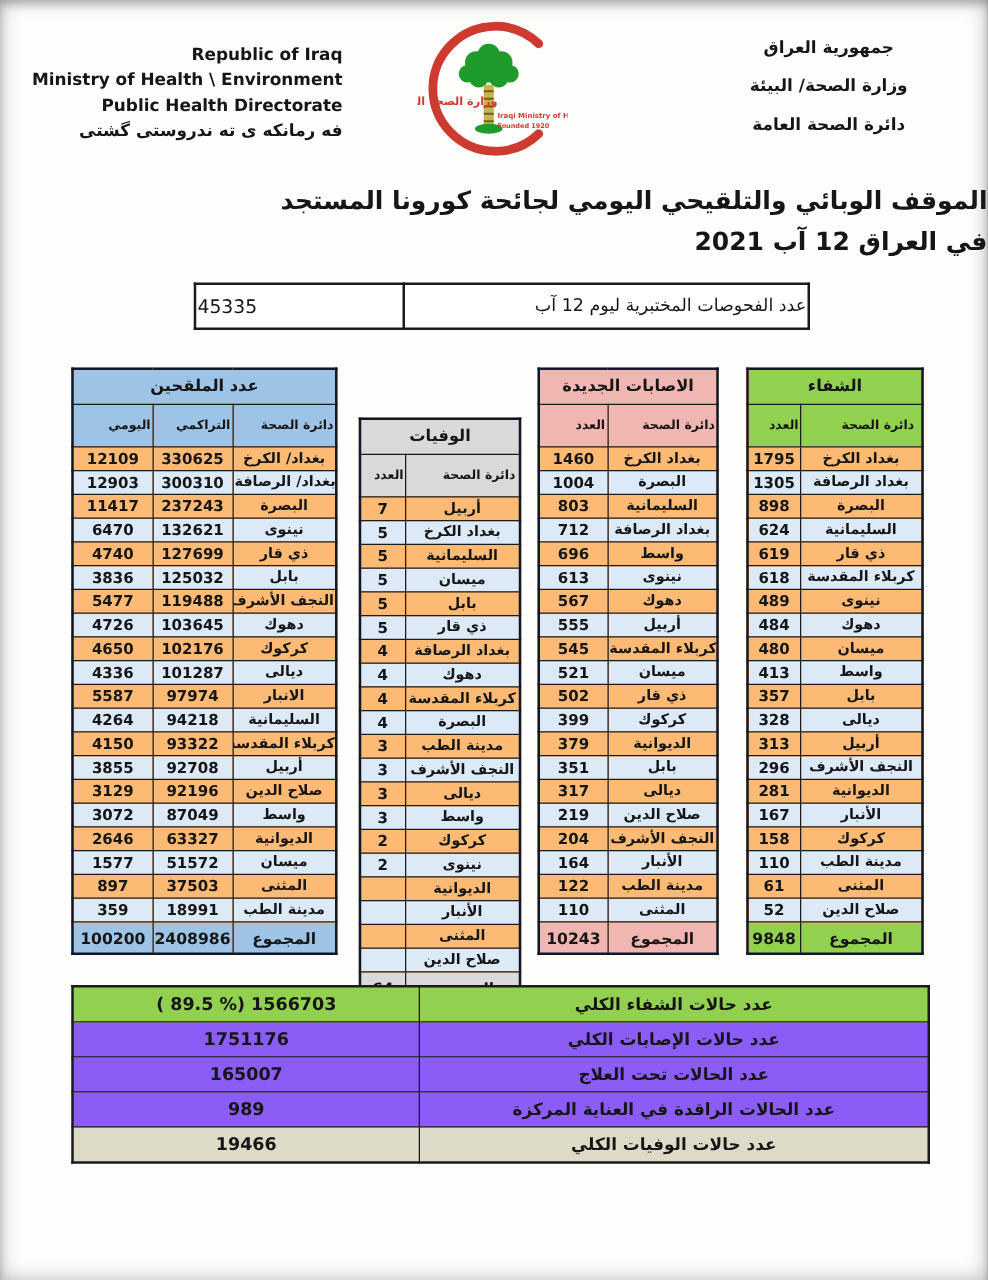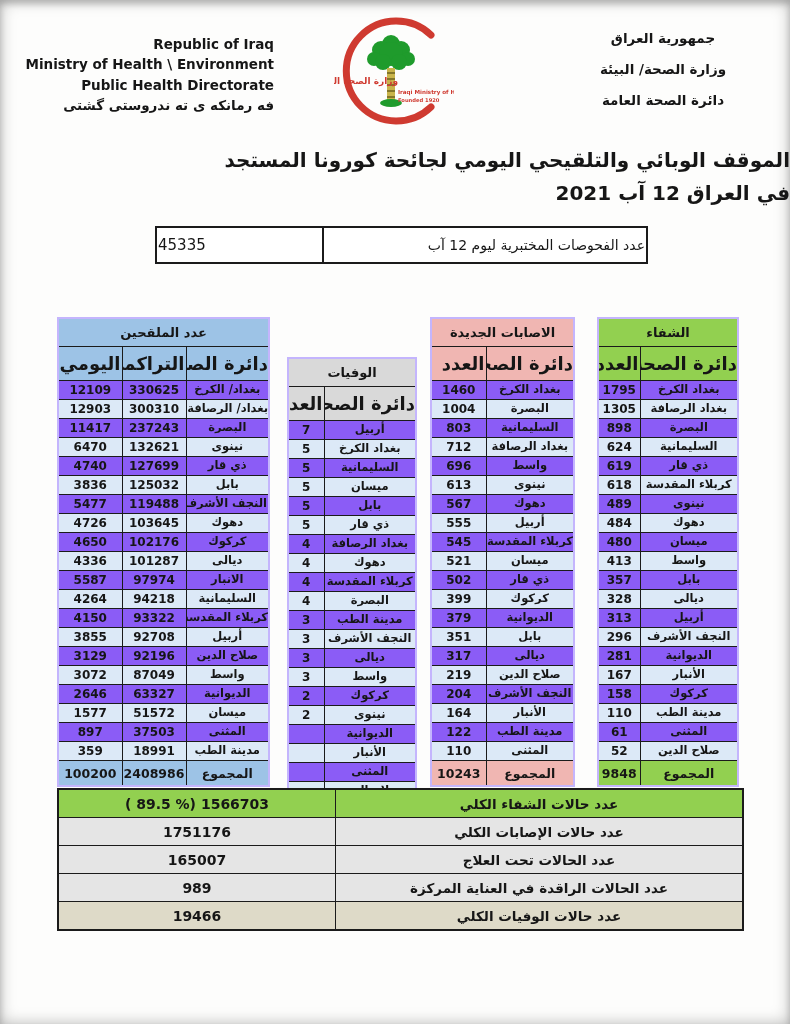--- a/index.html
+++ b/index.html
@@ -19,47 +19,47 @@
   .logo { position:absolute; left:334px; top:12px; }
   
   .title { position:absolute; top:144px; left:0; right:0; 
            font-weight:bold; font-size:20px; line-height:1.65; direction:rtl; }
   
   .tests { position:absolute; left:155px; top:226px; border-collapse:collapse; background:#fff; }
   .tests td { border:2px solid #1b1b1b; height:32px; font-weight:normal; }
   .tests .val { width:163px; font-size:15px; }
   .tests .lbl { width:320px; font-size:14px; direction:rtl; }
   
-  .stats { position:absolute; top:317px; border-collapse:collapse; table-layout:fixed;
-           border:2px solid #c4b5fd; background:#8b5cf6; }
+  .stats { position:absolute; top:294px; border-collapse:collapse; table-layout:fixed;
+           border:2px solid #0f172a; background:#fdba74; }
   .stats th, .stats td { border:1px solid #1b1b1b; font-weight:bold; text-align:center;
                          padding:0 1px; overflow:hidden; white-space:nowrap; }
   .stats thead tr.t th { height:27px; font-size:13px; direction:rtl; }
-  .stats thead tr.c th { height:33px; font-size:18px; direction:rtl;padding-left:28px; }
+  .stats thead tr.c th { height:33px; font-size:10px; direction:rtl;padding-left:28px; }
   .stats tbody td { height:18px; font-size:12px; line-height:1; }
   .stats tbody td:last-child { direction:rtl; font-size:11.5px; }
   .stats tfoot td { height:24px; font-size:12.5px; }
   .stats tfoot td:last-child { direction:rtl; }
   .stats tbody tr:nth-child(even) td { background:#dce9f7; }
   .blue  { left:57px;  width:211px; }
   .gray  { left:287px; width:128px;margin-top:40px; }
   .pink  { left:430px; width:143px; }
   .green { left:597px; width:140px; }
   .blue  thead th, .blue  tfoot td { background:#9dc3e6; }
   .gray  thead th, .gray  tfoot td { background:#d9d9d9; }
   .pink  thead th, .pink  tfoot td { background:#f0b6b2; }
   .green thead th, .green tfoot td { background:#92d050; }
   
   .summary { position:absolute; left:57px; top:788px; border-collapse:collapse;
              table-layout:fixed; border:2px solid #1b1b1b; }
   .summary td { border:1.5px solid #1b1b1b; height:25px; font-weight:bold; text-align:center; }
   .summary .val { width:274px; font-size:14px; direction:ltr; }
   .summary .lbl { width:404px; font-size:13.5px; direction:rtl; }
   .tone-green td { background:#92d050; }
-  .tone-pink  td { background:#e5e5e5; }
+  .tone-pink  td { background:#8b5cf6; }
   .tone-beige td { background:#dedac8; }
 </style>
 </head>
 <body>
 
 <div class="page">
 
   <div class="hdr-en">
     <div>Republic of Iraq</div>
     <div>Ministry of Health \ Environment</div>

